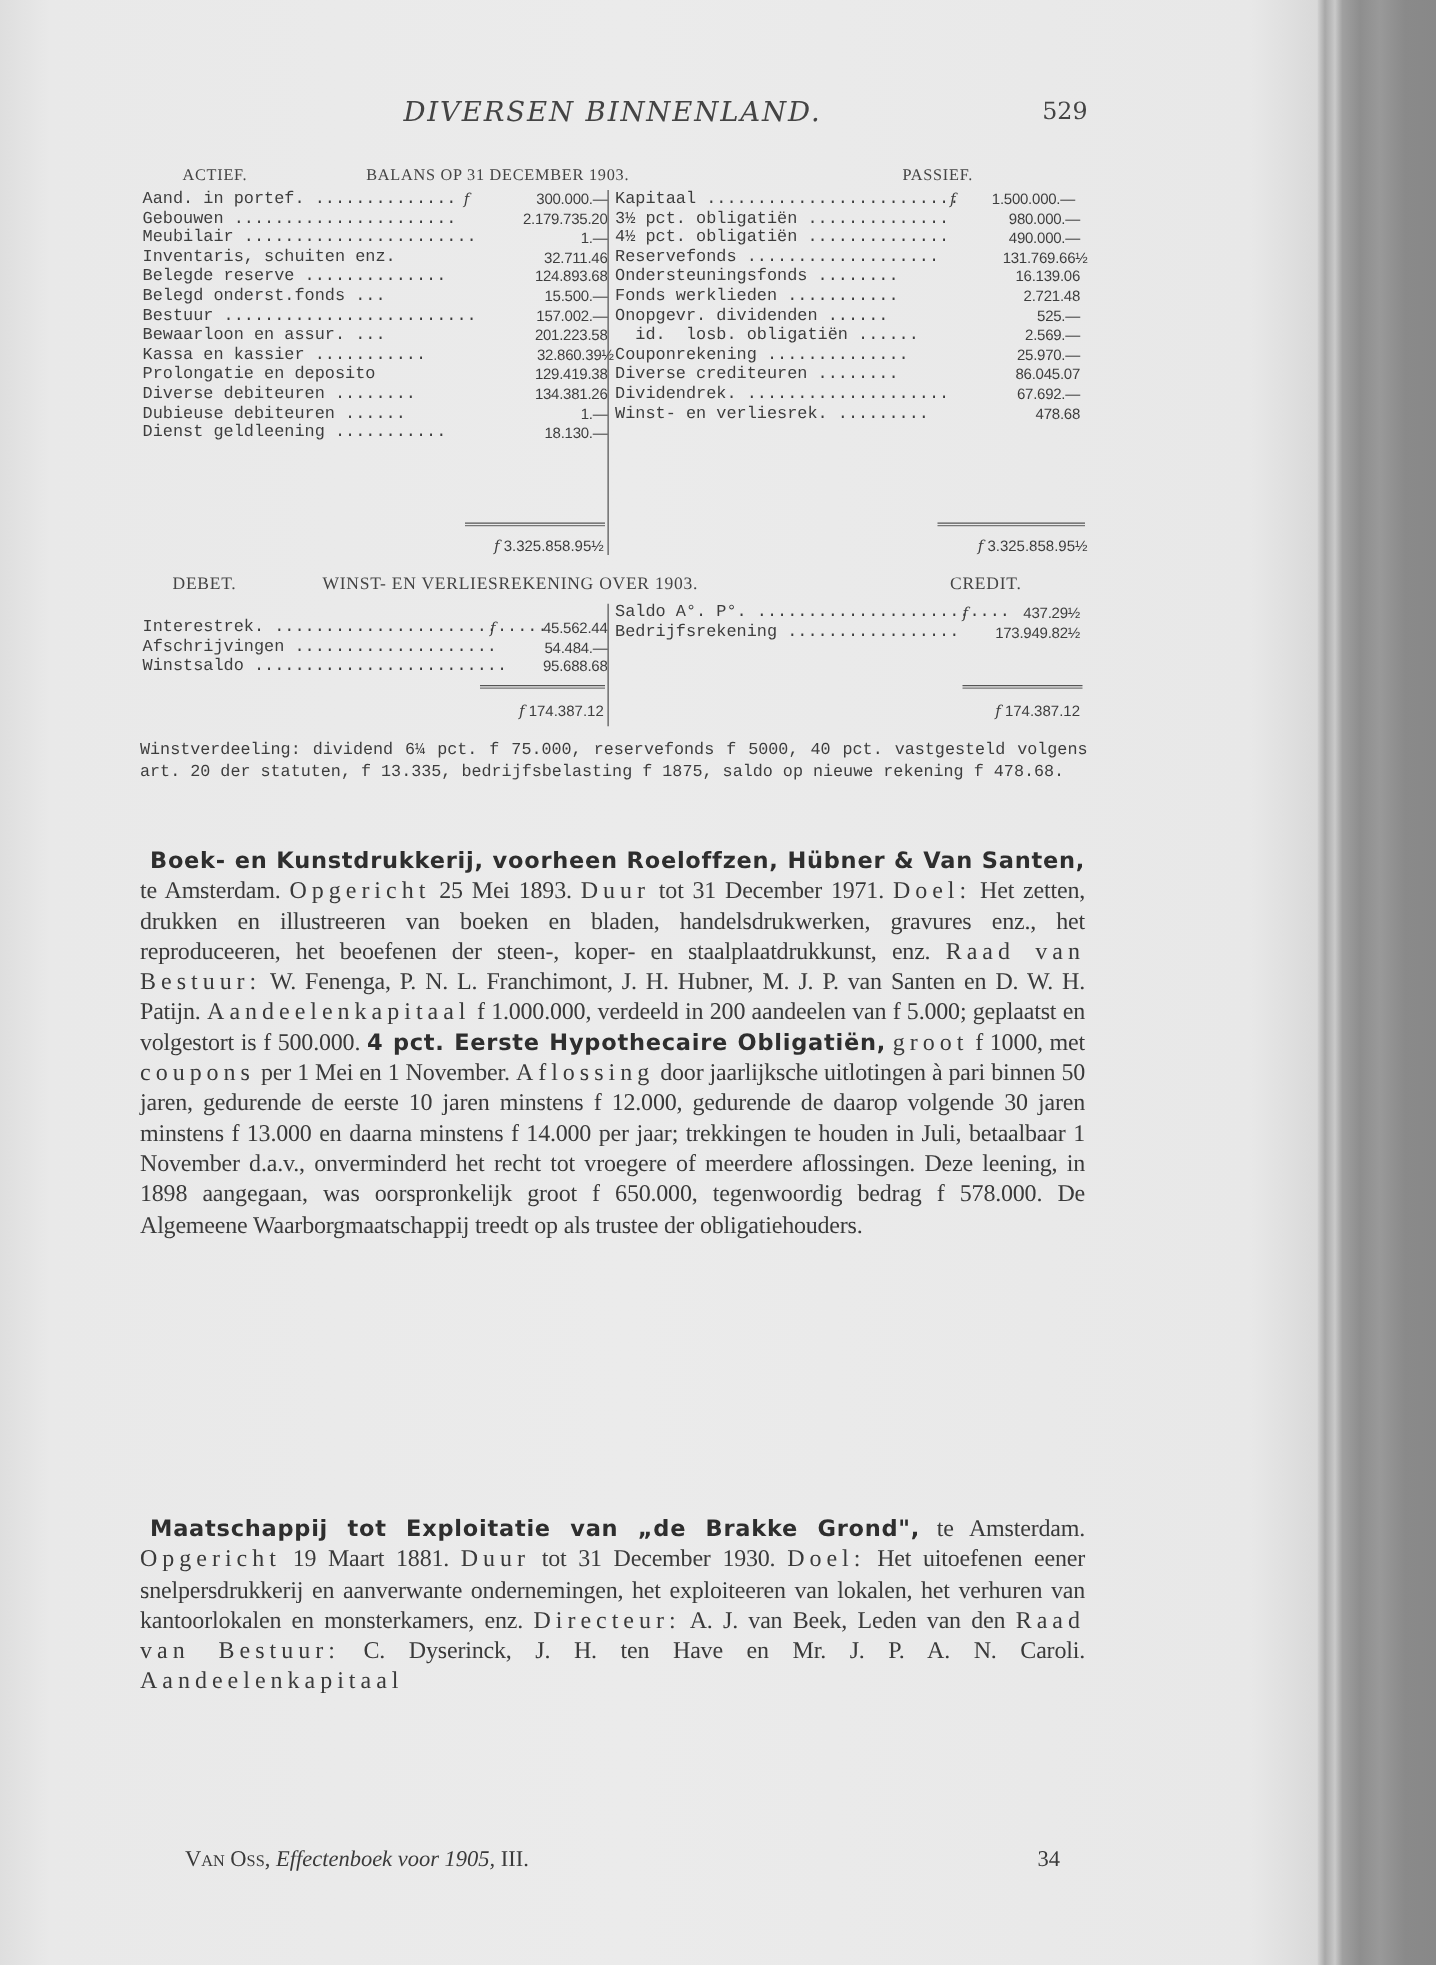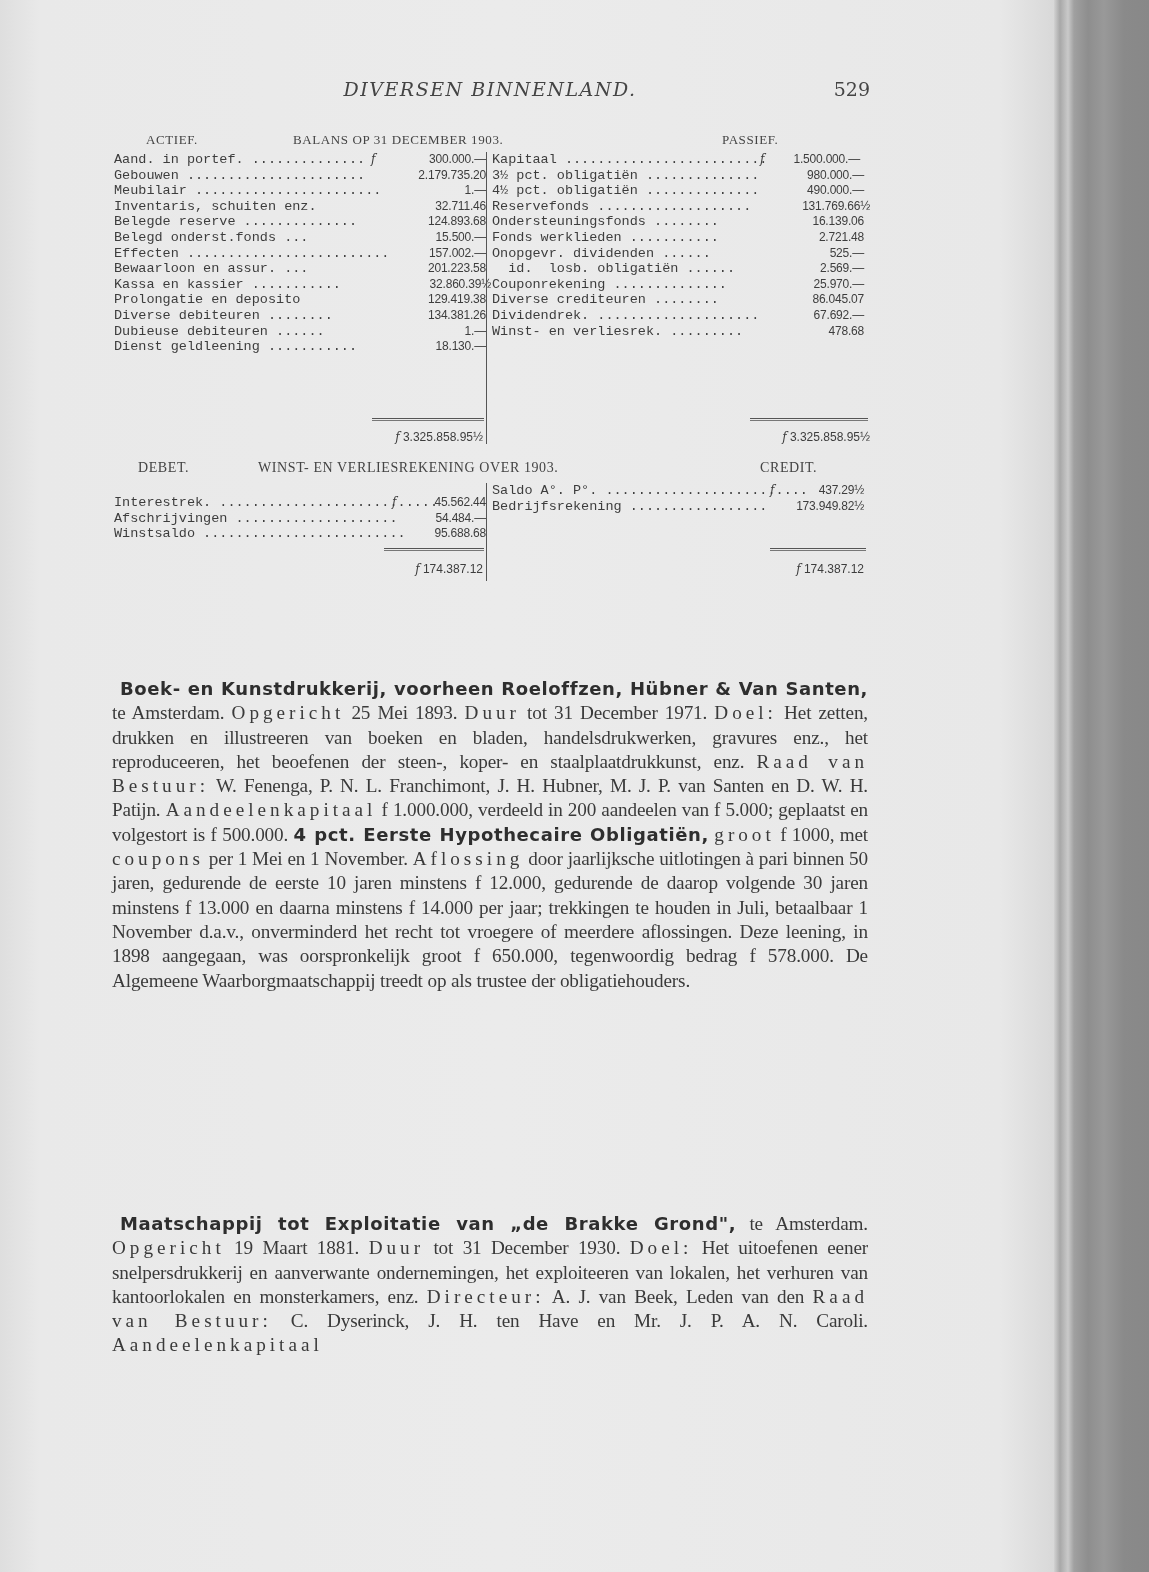--- a/index.html
+++ b/index.html
@@ -16,21 +16,21 @@
     }
     .gutter {
       position: absolute; top: 0; right: 0; width: 95px; height: 1572px;
       background: linear-gradient(to right, #d2d2d2 0px, #a8a8a8 6px, #c9c9c9 14px, #a0a0a0 20px, #8e8e8e 34px, #999 50px, #8a8a8a 70px, #888 95px);
     }
     .running-head {
       position: absolute; top: 78px; left: 110px; width: 760px; height: 24px;
     }
     .running-title {
       position: absolute; left: 0; right: 0; text-align: center;
-      font-style: italic; font-size: 19px; letter-spacing: 1.5px; color: #444;
+      font-style: italic; font-size: 22px; letter-spacing: 1.5px; color: #444;
     }
     .page-number {
       position: absolute; right: 0; top: 0; font-size: 19px; color: #444;
     }
 
     .tbl-head {
       position: absolute; left: 110px; width: 760px; font-size: 13px; letter-spacing: 0.6px;
       font-family: "Liberation Serif", serif; color: #444;
     }
     .tbl-head span { position: absolute; top: 0; white-space: nowrap; }
@@ -110,21 +110,21 @@
       </div>
     <div class="row">
         <span class="lbl">Belegde reserve ..............</span>
         <span class="amt" style="right:0;">124.893.68</span>
       </div>
     <div class="row">
         <span class="lbl">Belegd  onderst.fonds  ...</span>
         <span class="amt" style="right:0;">15.500.—</span>
       </div>
     <div class="row">
-        <span class="lbl">Effecten  .........................</span>
+        <span class="lbl">Bestuur  .........................</span>
         <span class="amt" style="right:0;">157.002.—</span>
       </div>
     <div class="row">
         <span class="lbl">Bewaarloon en assur.  ...</span>
         <span class="amt" style="right:0;">201.223.58</span>
       </div>
     <div class="row">
         <span class="lbl">Kassa en kassier  ...........</span>
         <span class="amt" style="right:-5px;">32.860.39½</span>
       </div>
@@ -239,23 +239,30 @@
         <span class="lbl">Bedrijfsrekening  .................</span>
         <span class="amt" style="right:0;">173.949.82½</span>
       </div>
   </div>
 
   <div class="hrule" style="left:384px; top:548px; width:100px;"></div>
   <div class="total" style="left:365px; top:562px; width:118px;"><span class="fl-i"></span><span class="fl-i">f</span> <span>174.387.12</span></div>
   <div class="hrule" style="left:770px; top:548px; width:96px;"></div>
   <div class="total" style="left:740px; top:562px; width:124px;"><span class="fl-i">f</span> <span>174.387.12</span></div>
 
+  <div class="note" style="top:592px;">Winstverdeeling: dividend 6¼ pct. f 75.000, reservefonds f 5000, 40 pct. vastgesteld volgens art. 20 der statuten, f 13.335, bedrijfsbelasting f 1875, saldo op nieuwe rekening f 478.68.</div>
 
   <div class="para" style="top:677px;">
     <b>Boek- en Kunstdrukkerij, voorheen Roeloffzen, Hübner &amp; Van Santen,</b><span> te Amsterdam. </span><span class="sp">Opgericht</span><span> 25 Mei 1893. </span><span class="sp">Duur</span><span> tot 31 December 1971. </span><span class="sp">Doel:</span><span> Het zetten, drukken en illustreeren van boeken en bladen, handelsdrukwerken, gravures enz., het reproduceeren, het beoefenen der steen-, koper- en staalplaatdrukkunst, enz. </span><span class="sp">Raad van Bestuur:</span><span> W. Fenenga, P. N. L. Franchimont, J. H. Hubner, M. J. P. van Santen en D. W. H. Patijn. </span><span class="sp">Aandeelenkapitaal</span><span> f 1.000.000, verdeeld in 200 aandeelen van f 5.000; geplaatst en volgestort is f 500.000. </span><b>4 pct. Eerste Hypothecaire Obligatiën,</b><span> </span><span class="sp">groot</span><span> f 1000, met </span><span class="sp">coupons</span><span> per 1 Mei en 1 November. </span><span class="sp">Aflossing</span><span> door jaarlijksche uitlotingen à pari binnen 50 jaren, gedurende de eerste 10 jaren minstens f 12.000, gedurende de daarop volgende 30 jaren minstens f 13.000 en daarna minstens f 14.000 per jaar; trekkingen te houden in Juli, betaalbaar 1 November d.a.v., onverminderd het recht tot vroegere of meerdere aflossingen. Deze leening, in 1898 aangegaan, was oorspronkelijk groot f 650.000, tegenwoordig bedrag f 578.000. De Algemeene Waarborgmaatschappij treedt op als trustee der obligatiehouders.</span>
   </div>
 
   <div class="para" style="top:1212px;">
     <b>Maatschappij tot Exploitatie van „de Brakke Grond",</b><span> te Amsterdam. </span><span class="sp">Opgericht</span><span> 19 Maart 1881. </span><span class="sp">Duur</span><span> tot 31 December 1930. </span><span class="sp">Doel:</span><span> Het uitoefenen eener snelpersdrukkerij en aanverwante ondernemingen, het exploiteeren van lokalen, het verhuren van kantoorlokalen en monsterkamers, enz. </span><span class="sp">Directeur:</span><span> A. J. van Beek, Leden van den </span><span class="sp">Raad van Bestuur:</span><span> C. Dyserinck, J. H. ten Have en Mr. J. P. A. N. Caroli. </span><span class="sp">Aandeelenkapitaal</span>
   </div>
 
+  <div class="footer">
+    <span class="author">Van Oss,</span>
+    <span class="title">Effectenboek voor 1905,</span>
+    <span>III.</span>
+    <span class="sig">34</span>
+  </div>
 
 </div>
 
 </body></html>

